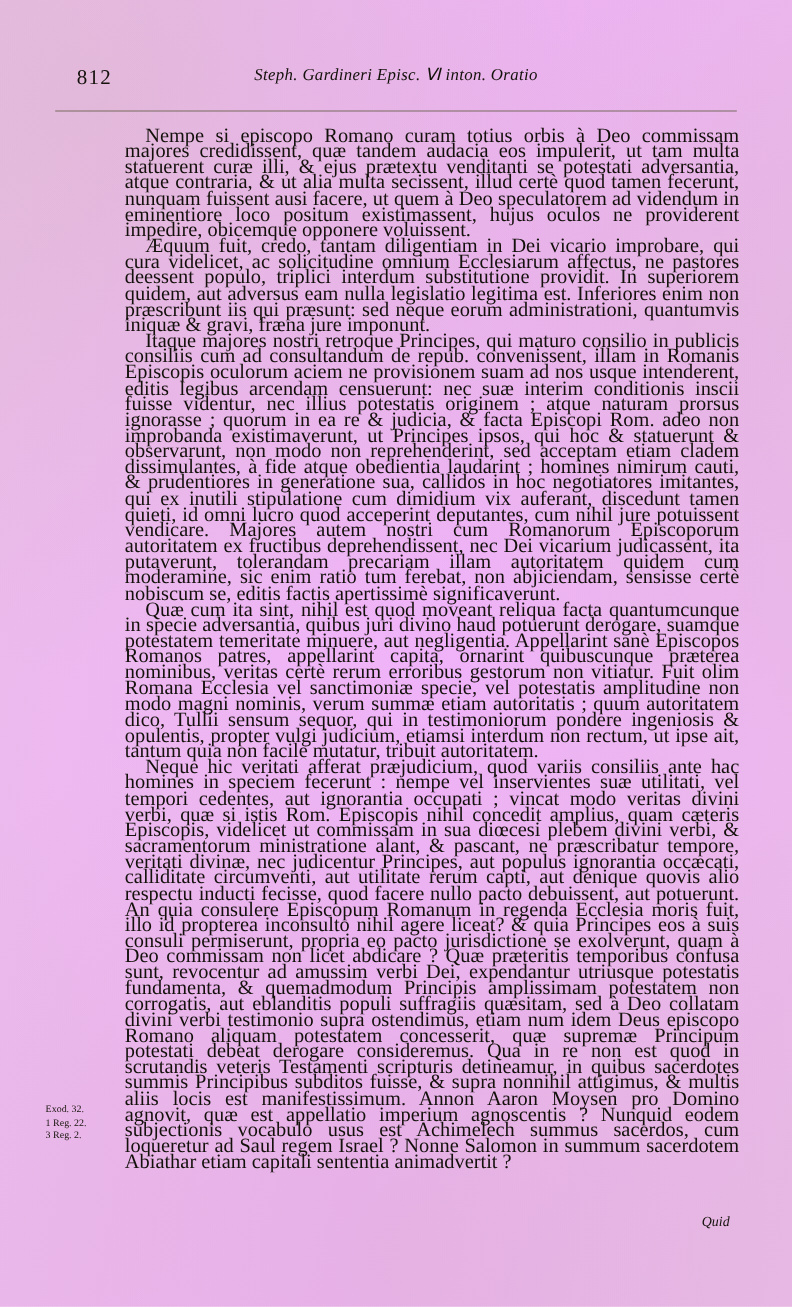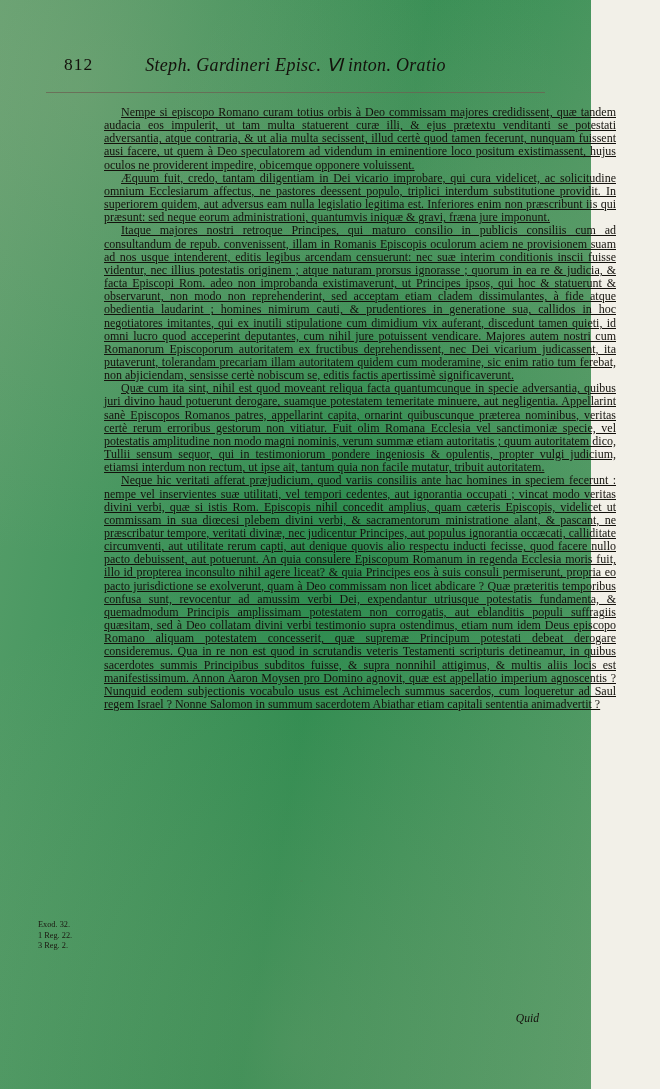--- a/index.html
+++ b/index.html
@@ -9,23 +9,23 @@
   body {
     width: 660px;
     height: 1089px;
     background: #f2f0e8;
     font-family: "Liberation Serif", serif;
     color: #14110c;
     overflow: hidden;
   }
   .page {
     position: relative;
-    width: 591px;
+    width: 660px;
     height: 1089px;
-    background: #15803d;
+    background: #f0abfc;
   }
   
   .page::before {
     content: "";
     position: absolute;
     inset: 0;
     background:
       radial-gradient(circle at 14% 8%, rgba(190,178,150,0.22), transparent 42%),
       radial-gradient(circle at 88% 22%, rgba(196,184,156,0.18), transparent 38%),
       radial-gradient(circle at 50% 96%, rgba(186,172,142,0.20), transparent 45%),
@@ -51,43 +51,42 @@
     font-size: 17.5px;
     letter-spacing: 1px;
   }
   .running-title {
     position: absolute;
     left: 0;
     right: 0;
     top: 0;
     text-align: center;
     font-style: italic;
-    font-size: 18px;
+    font-size: 14px;
     letter-spacing: 0.3px;
   }
   .rule {
     position: absolute;
     left: 46px;
     right: 46px;
     top: 92px;
     border-top: 1px solid #6b6251;
     opacity: 0.75;
   }
 
   .body-text {
     position: absolute;
     top: 106px;
     left: 104px;
     width: 512px;
-    font-size: 12px;
+    font-size: 17px;
     line-height: 13.15px;
     text-align: justify;
     text-justify: inter-word;
     hyphens: manual;
-    text-decoration: underline;
   }
   .body-text p {
     margin: 0;
     text-indent: 17px;
   }
 
   .marginalia {
     position: absolute;
     left: 38px;
     top: 920px;

